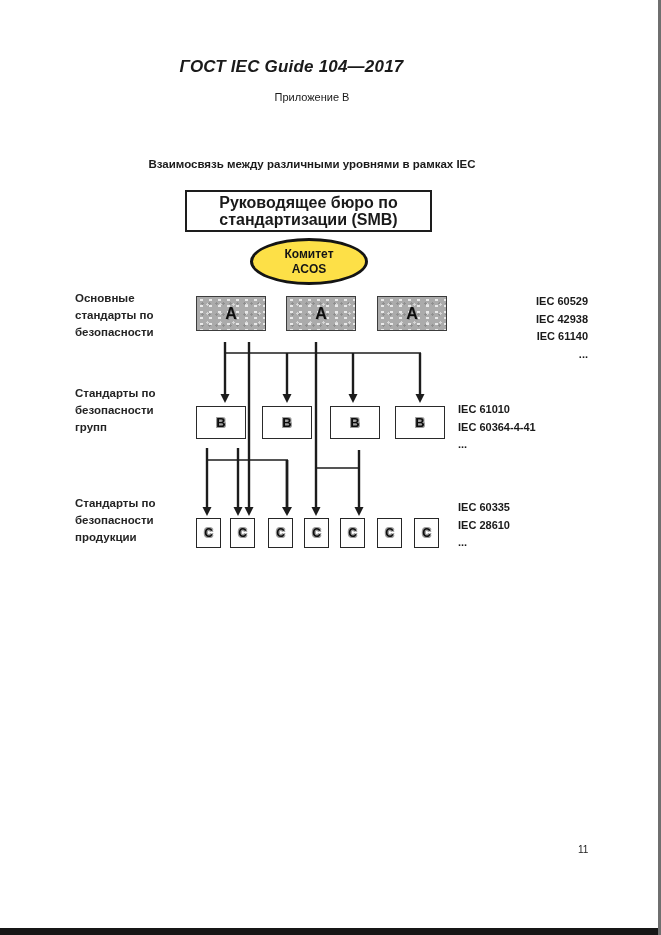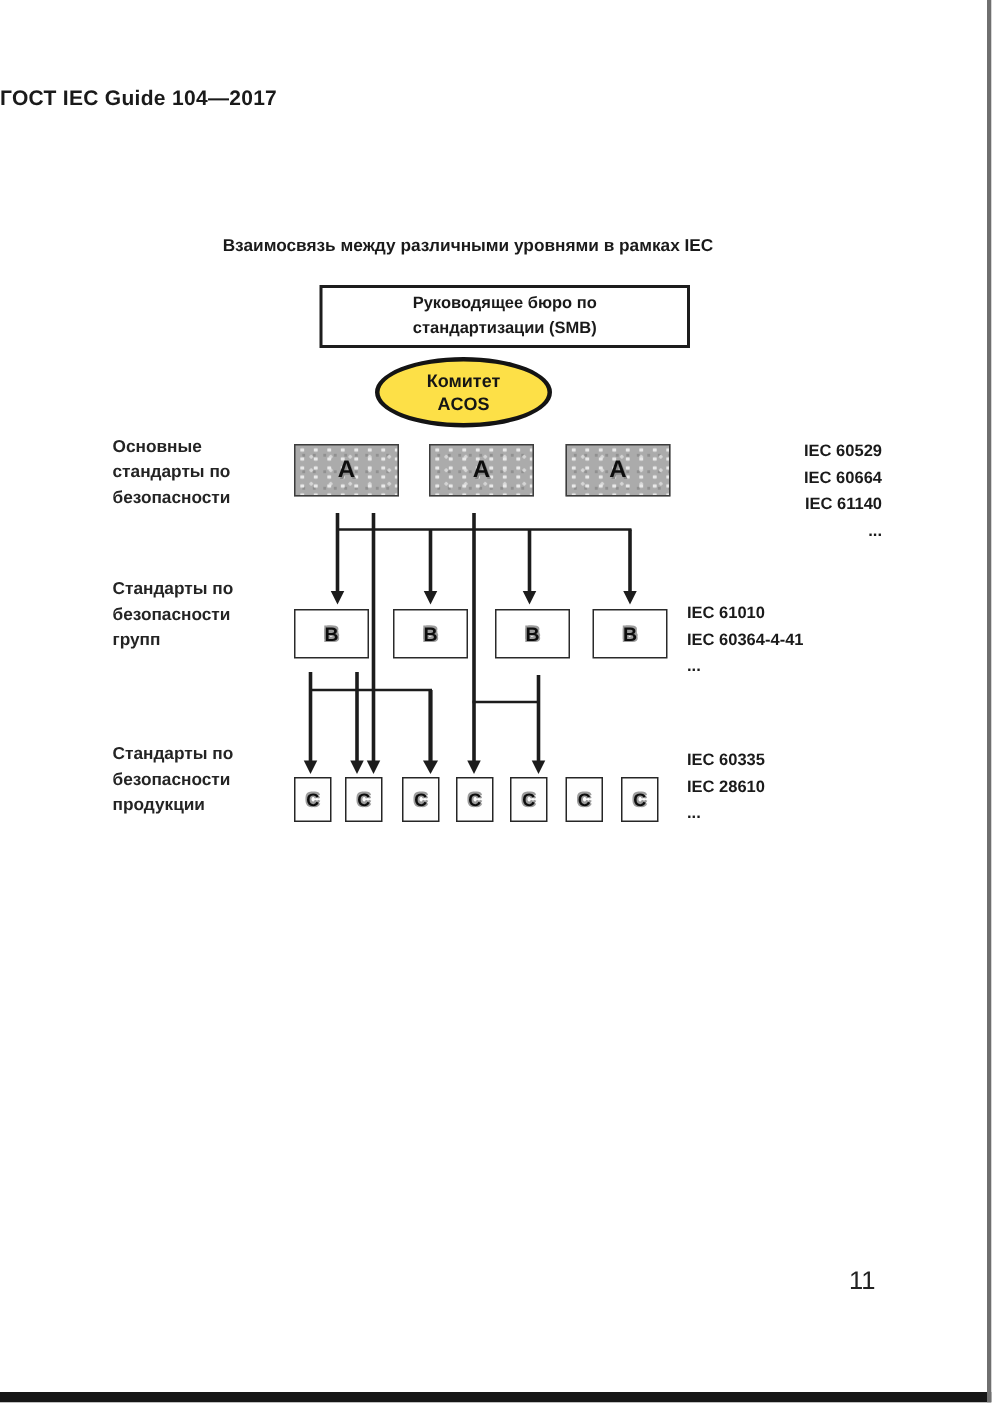--- a/index.html
+++ b/index.html
@@ -5,32 +5,32 @@
   * { margin:0; padding:0; box-sizing:border-box; }
   body { background:#e8e8e8; font-family:"Liberation Sans", sans-serif; }
   .page {
     position:relative; width:661px; height:935px; background:#ffffff;
     overflow:hidden; color:#1a1a1a;
   }
   .abs { position:absolute; }
   .pre { white-space:pre-line; }
 
   .doc-header {
-    left:0; top:57; width:583px; text-align:left;
-    font-size:14px; font-weight:bold; letter-spacing:.2px;
+    left:0; top:57; width:583px; text-align:center;
+    font-size:17px; font-weight:bold; letter-spacing:.2px;font-style:italic;
   }
   .appendix-label { left:0; top:91px; width:624px; text-align:center; font-size:11px; }
   .appendix-type  { left:0; top:105px; width:624px; text-align:center; font-size:11px; }
   .figure-title   { left:0; top:158px; width:624px; text-align:center; font-size:11.5px; font-weight:bold; }
 
   .smb-box {
     left:185px; top:190px; width:247px; height:42px;
     border:2px solid #1d1d1d; background:#fff;
     display:flex; align-items:center; justify-content:center; text-align:center;
-    font-size:11px; font-weight:bold; line-height:17px;margin-left:28px;
+    font-size:16px; font-weight:bold; line-height:17px;
   }
   .acos {
     left:250px; top:238px; width:118px; height:47px;
     border:3px solid #141414; border-radius:50%;
     background:#fde047;
     display:flex; align-items:center; justify-content:center; text-align:center;
     font-size:12px; font-weight:bold; line-height:15px; color:#151515;
   }
 
   .row-label {
@@ -76,31 +76,32 @@
     background:#fefefe; border:1.5px solid #262626;
     text-shadow:-1px -1px 0 #9c9c9c, 1px -1px 0 #9c9c9c, -1px 1px 0 #9c9c9c, 1px 1px 0 #9c9c9c;
   }
   .c1 { left:196px; } .c2 { left:230px; } .c3 { left:268px; } .c4 { left:304px; }
   .c5 { left:340px; } .c6 { left:377px; } .c7 { left:414px; }
 
   .connectors { left:0; top:0; width:661px; height:935px; pointer-events:none; }
   .connectors line { stroke:#1c1c1c; }
   .connectors polygon { fill:#1c1c1c; }
 
-  .page-number { left:566px; top:844px; font-size:17px; color:#222; }
+  .page-number { left:578px; top:844px; font-size:10px; color:#222; }
 
   .edge-bottom { left:0; bottom:0; width:661px; height:7px; background:#161616; }
   .edge-right  { top:0; right:0; width:3px; height:935px; background:#6f6f6f; }
 </style>
 </head>
 <body>
 
 <div class="page">
 
   <div class="abs doc-header" style="top:57px">ГОСТ IEC Guide 104—2017</div>
+  <div class="abs appendix-label">Приложение В</div>
   <div class="abs figure-title">Взаимосвязь между различными уровнями в рамках IEC</div>
 
   <svg class="abs connectors" viewBox="0 0 661 935" xmlns="http://www.w3.org/2000/svg">
     <g>
       <line x1="224" y1="353" x2="421" y2="353" stroke-width="1.6"></line>
       <line x1="225" y1="342" x2="225" y2="396" stroke-width="2.4"></line>
       <polygon points="220.5,394 229.5,394 225,403"></polygon>
       <line x1="287" y1="353" x2="287" y2="396" stroke-width="2.4"></line>
       <polygon points="282.5,394 291.5,394 287,403"></polygon>
       <line x1="353" y1="353" x2="353" y2="396" stroke-width="2.4"></line>
@@ -155,21 +156,21 @@
   <div class="lvl-box c-box c1">C</div>
   <div class="lvl-box c-box c2">C</div>
   <div class="lvl-box c-box c3">C</div>
   <div class="lvl-box c-box c4">C</div>
   <div class="lvl-box c-box c5">C</div>
   <div class="lvl-box c-box c6">C</div>
   <div class="lvl-box c-box c7">C</div>
 
   <div class="abs std-col std-a">
     <div>IEC 60529</div>
-    <div>IEC 60664</div>
+    <div>IEC 42938</div>
     <div>IEC 61140</div>
     <div>...</div>
   </div>
   <div class="abs std-col std-b">
     <div>IEC 61010</div>
     <div>IEC 60364-4-41</div>
     <div>...</div>
   </div>
   <div class="abs std-col std-c">
     <div>IEC 60335</div>

